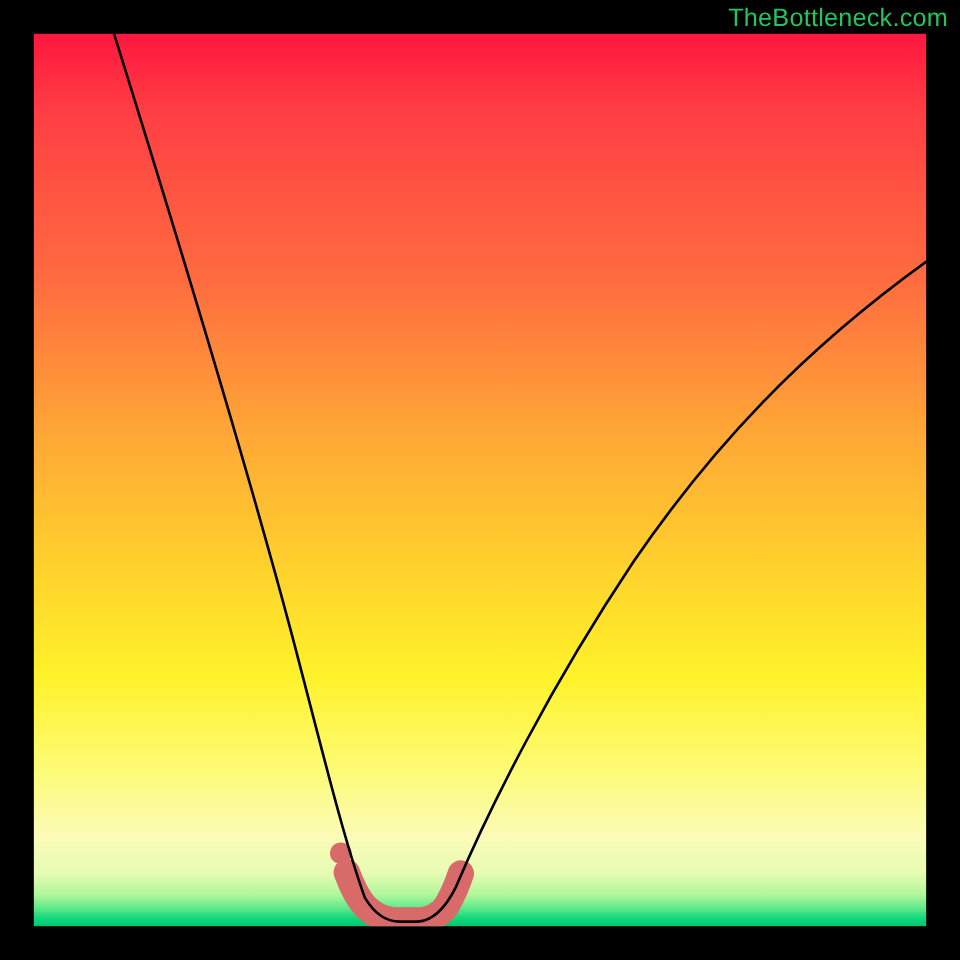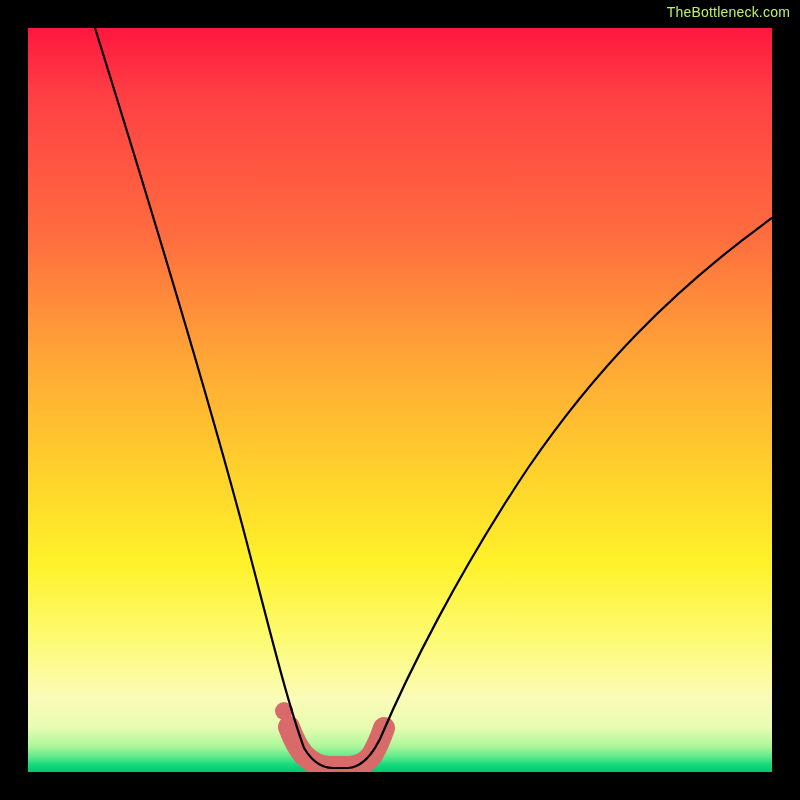--- a/index.html
+++ b/index.html
@@ -44,22 +44,22 @@
       #aef79a 96.5%,
       #5ce98b 98%,
       #16d97c 99%,
       #00c76e 100%
     );
   }
   .watermark {
     position: absolute;
     top: 4px;
     right: 10px;
-    color: #bef264;
-    font-size: 14px;
+    color: #22c55e;
+    font-size: 21px;
     font-weight: 500;
     letter-spacing: 0.2px;
     user-select: none;
   }
   svg.curve {
     position: absolute;
     inset: 0;
   }
 </style>
 </head>

